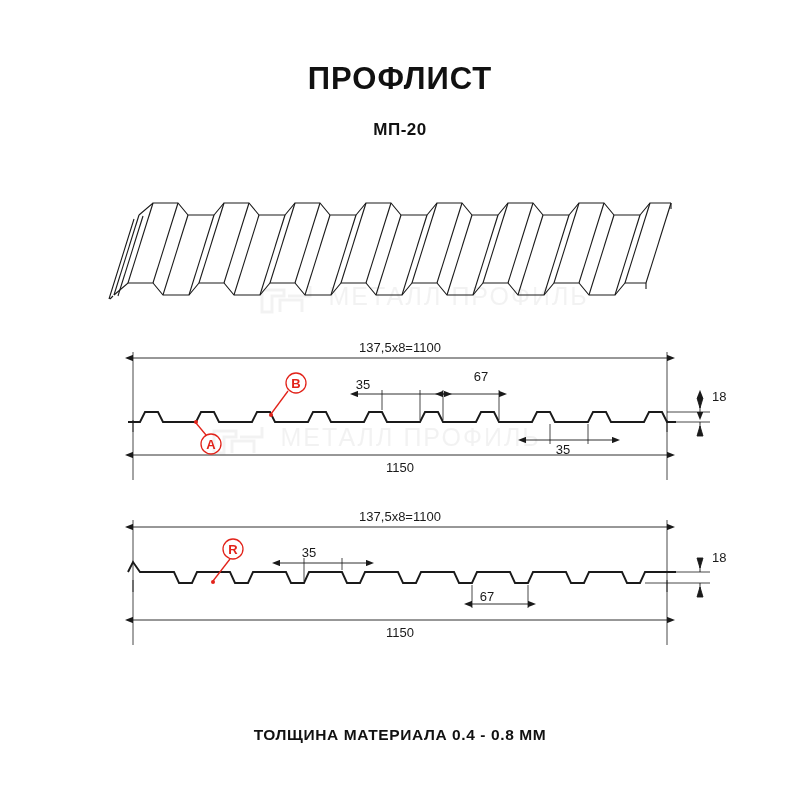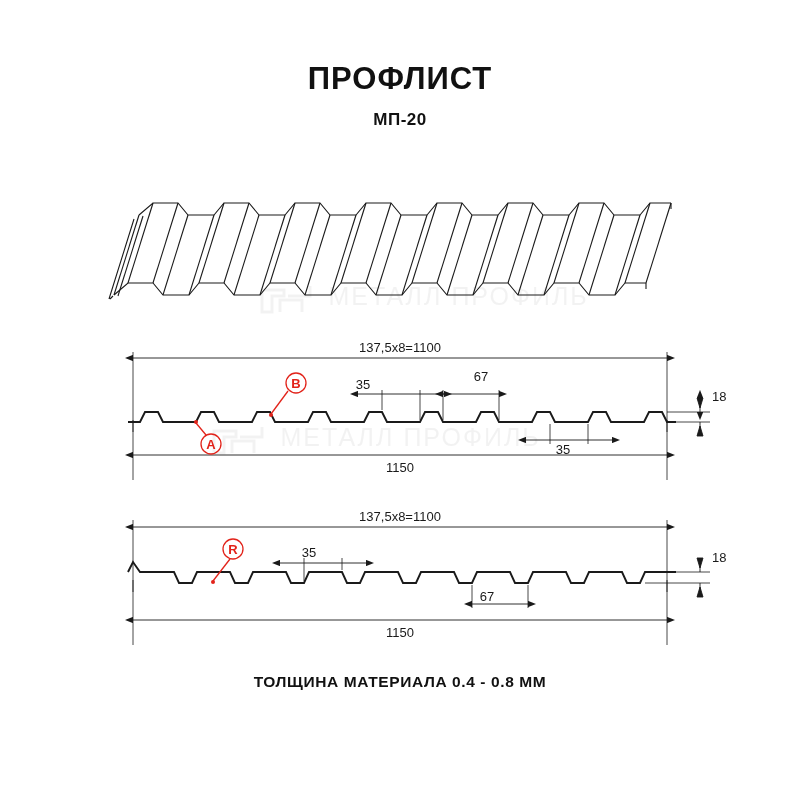--- a/index.html
+++ b/index.html
@@ -31,28 +31,28 @@
     font-size: 31px;
     font-weight: bold;
     letter-spacing: 1px;
     color: #111;
     line-height: 1.1;
   }
   .subtitle {
     font-size: 17px;
     font-weight: bold;
     color: #111;
-    margin-top: 14px;
+    margin-top: 24px;
     letter-spacing: 0.5px;
   }
   .footer-note {
     position: absolute;
     left: 0;
     right: 0;
-    top: 673px;
+    top: 726px;
     text-align: center;
     font-size: 15.5px;
     font-weight: bold;
     letter-spacing: 0.6px;
     color: #111;
   }
   svg.drawing {
     position: absolute;
     left: 0;
     top: 0;

